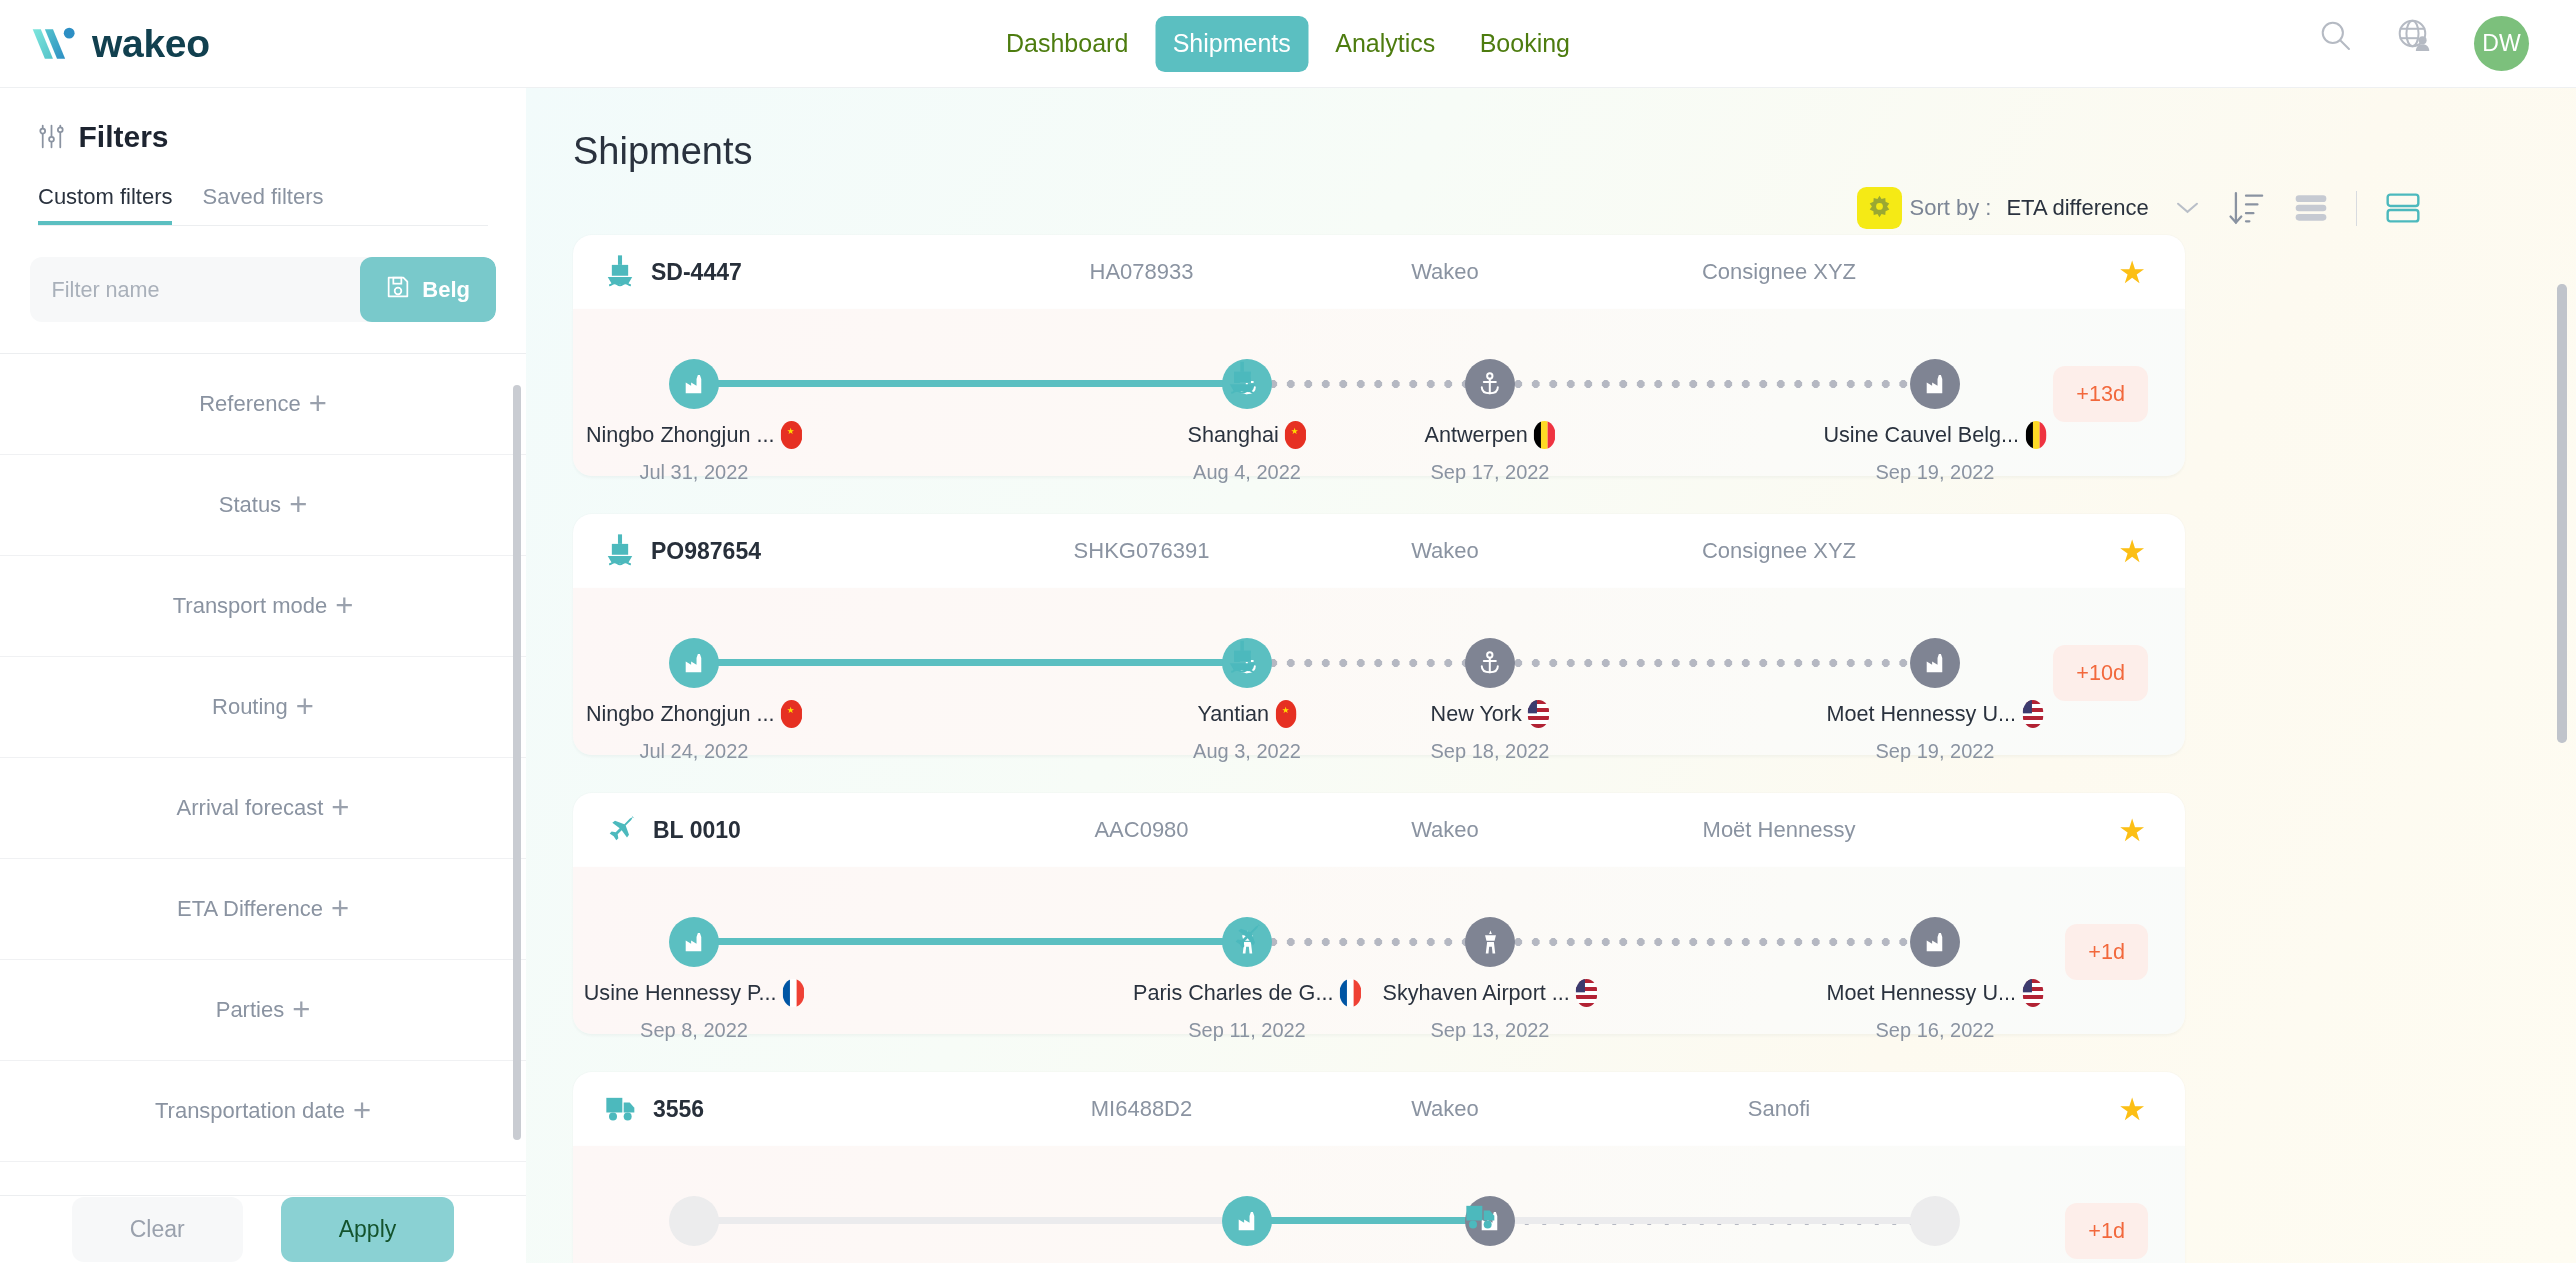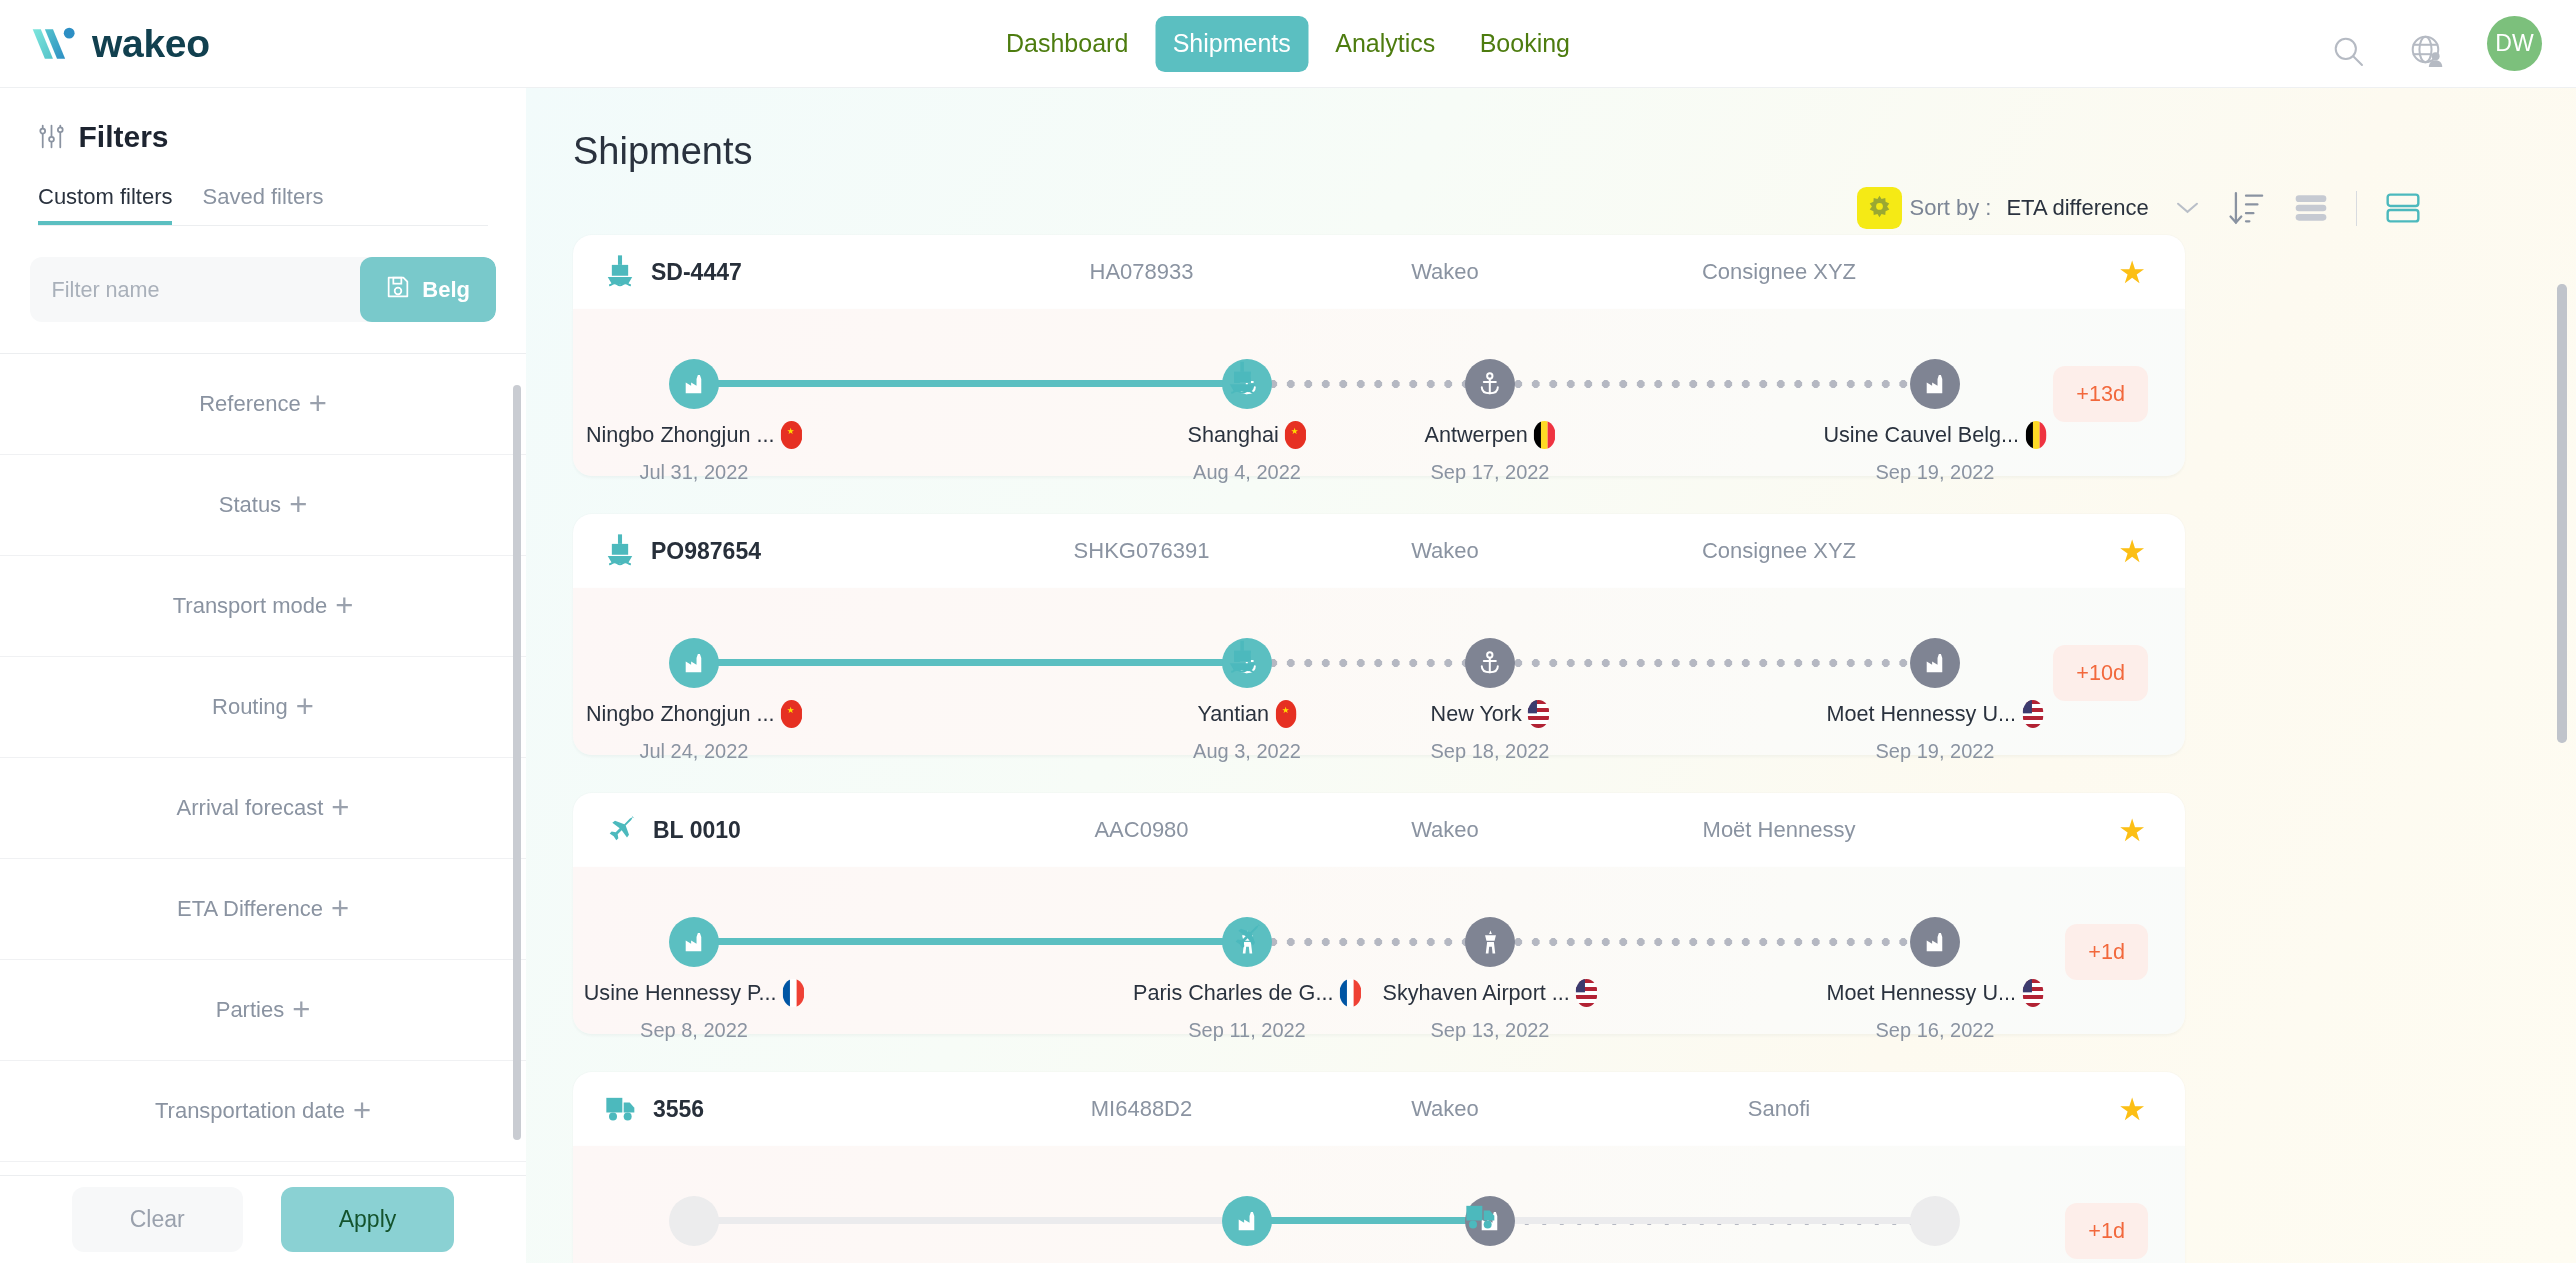--- a/index.html
+++ b/index.html
@@ -20,21 +20,21 @@
   .brand { display: flex; align-items: center; margin-left: 30px; gap: 12px; }
   .brand-mark { width: 50px; height: 38px; position: relative; }
   .brand-word { font-size: 39px; font-weight: 700; color: #11404f; letter-spacing: -0.3px; }
 
   .nav { position: absolute; left: 50%; transform: translateX(-50%);
          display: flex; align-items: center; gap: 9.4px; }
   .nav-item { font-size: 25px; color: #4d7c0f; padding: 13.5px 17.5px;
               border-radius: 9.4px; cursor: pointer; white-space: nowrap; }
   .nav-item.active { background: #5bbfc1; color: #fff; }
 
-  .topbar-right { position: absolute; right: 34px; display: flex; align-items: flex-end; gap: 40px; }
+  .topbar-right { position: absolute; right: 47px; display: flex; align-items: flex-start; gap: 40px; }
   .icon-btn { width: 39px; height: 39px; display: flex; align-items: center; justify-content: center; cursor: pointer; }
   .avatar { width: 55px; height: 55px; border-radius: 50%; background: #7cc07c;
             color: #fff; font-size: 23px; font-weight: 500;
             display: flex; align-items: center; justify-content: center; cursor: pointer; }
 
   
   .sidebar {
     position: absolute; top: 88px; left: 0; width: 526px; height: 1175px;
     background: #fff; display: flex; flex-direction: column; z-index: 20;
   }
@@ -59,21 +59,21 @@
 
   .sb-list { flex: 1; overflow: hidden; position: relative; }
   .sb-row { display: flex; align-items: center; justify-content: center;
             padding: 0 38px; height: 101px; border-bottom: 0.7px solid #f0f1f3; cursor: pointer; gap: 8px; }
   .sb-row-label { font-size: 22px; color: #8a93a1; }
   .plus { font-size: 31px; color: #9aa1ad; line-height: 1; font-weight: 300; }
 
   .sb-scroll { position: absolute; right: 5.4px; top: 31px; width: 8px; height: 755px;
                background: #c9ccd2; border-radius: 4px; }
 
-  .sb-foot { height: 88px; border-top: 0.7px solid #eceef0; display: flex;
+  .sb-foot { height: 68px; border-top: 0.7px solid #eceef0; display: flex;
              align-items: center; justify-content: center; gap: 38px; }
   .btn-clear { background: #f7f8f9; color: #9aa1ad; font-size: 23px;
                padding: 19px 58px; border-radius: 12px; cursor: pointer; }
   .btn-apply { background: #8ad1d3; color: #14532d; font-size: 23px;
                padding: 19px 58px; border-radius: 12px; cursor: pointer; }
 
   
   .main {
     position: absolute; top: 88px; left: 526px; width: 2050px; height: 1175px;
     background: linear-gradient(118deg, #f2fbfb 0%, #f7fcf7 35%, #fdfaf0 70%, #fefcf2 100%);

